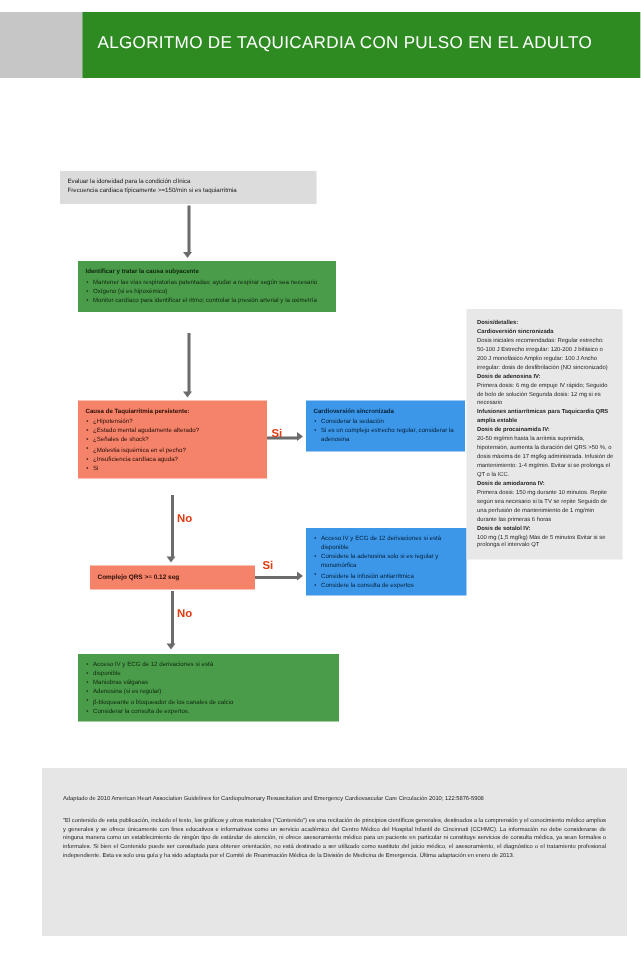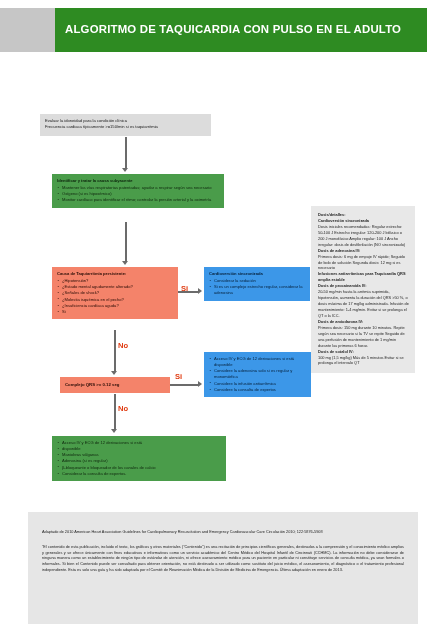--- a/index.html
+++ b/index.html
@@ -16,21 +16,21 @@
     position: absolute; left: 0; top: 8px; width: 427px; height: 44px;
     background: #c6c6c6;
   }
   .header-green {
     position: absolute; left: 55px; top: 8px; width: 372px; height: 44px;
     background: #2e8b22;
   }
   .header-title {
     position: absolute; left: 65px; top: 8px; width: 362px; height: 44px;
     display: flex; align-items: center;
-    color: #ffffff; font-size: 11.4px; font-weight: bold;
+    color: #ffffff; font-size: 11.4px; font-weight: normal;
     letter-spacing: 0.2px; line-height: 1.15;
   }
 
   
   .box {
     position: absolute;
     font-size: 4.1px; line-height: 1.5;
     color: #1a1a1a;
     padding: 4px 5px;
   }

